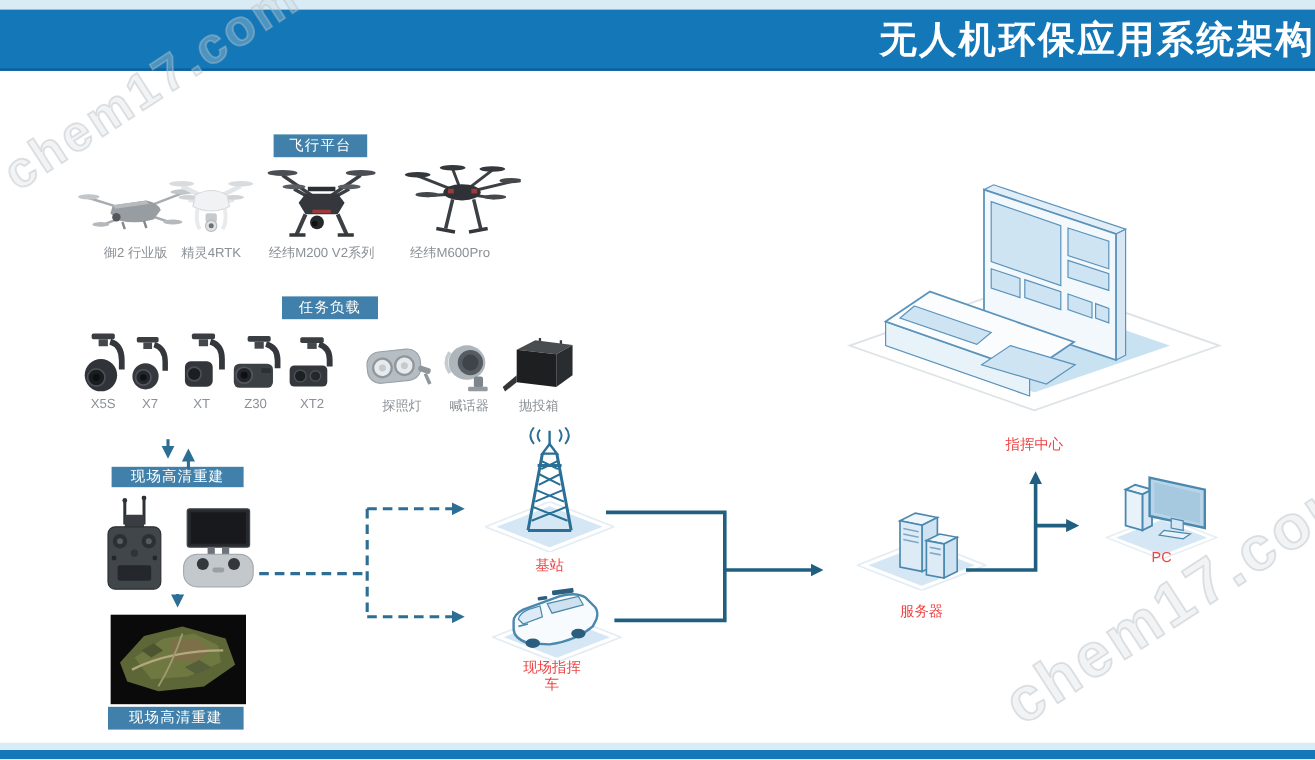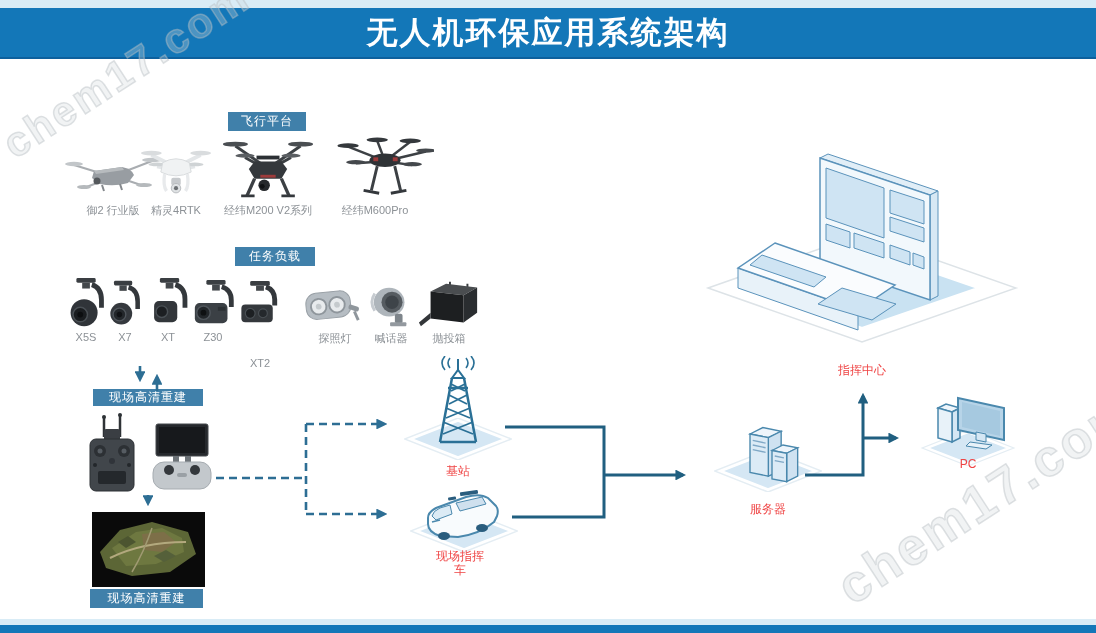--- a/index.html
+++ b/index.html
@@ -1,20 +1,20 @@
 <!DOCTYPE html>
 <html><head>
 <meta charset="utf-8">
 <style>
   html,body{margin:0;padding:0;background:#fff;font-family:"Liberation Sans","DejaVu Sans",sans-serif;}
   .stage{position:relative;width:1096px;height:633px;background:#fff;overflow:hidden;}
   .abs{position:absolute;}
   .topstrip{left:0;top:0;width:1096px;height:8px;background:#d9ecf6;}
   .titlebar{left:0;top:8px;width:1096px;height:49px;background:#1377b8;border-bottom:2px solid #0d609d;
-            display:flex;align-items:center;justify-content:center;}
+            display:flex;align-items:center;justify-content:flex-end;}
   .title{color:#fff;font-size:31px;font-weight:bold;letter-spacing:2px;}
   .botstrip{left:0;top:619px;width:1096px;height:6px;background:#d9ecf6;}
   .botbar{left:0;top:625px;width:1096px;height:8px;background:#1377b8;}
   .badge{background:#4080aa;color:#fff;font-size:12px;display:flex;align-items:center;justify-content:center;
          letter-spacing:1px;}
   .glabel{color:#8c9196;font-size:11px;text-align:center;white-space:nowrap;}
   .nlabel{color:#ef4444;font-size:12px;text-align:center;line-height:14px;}
   .wm{color:rgba(210,214,218,0.30);-webkit-text-stroke:1.5px rgba(185,190,196,0.45);
       font-weight:bold;letter-spacing:3px;transform-origin:left top;white-space:nowrap;pointer-events:none;}
   svg{display:block;}
@@ -152,21 +152,21 @@
   <div class="abs glabel" style="left:163px;top:331px;width:100px;">Z30</div>
 
   <svg class="abs" style="left:237px;top:279px;" width="46" height="51" viewBox="0 0 46 52">
     <rect x="13" y="2" width="20" height="5" rx="1.5" fill="#3a3e42"></rect>
       <rect x="19" y="7" width="8" height="5" fill="#44484c"></rect>
     <path d="M29 8 q9 3 9 13 v6" stroke="#34383c" stroke-width="5" fill="none"></path>
     <rect x="4" y="26" width="32" height="18" rx="4" fill="#34383c"></rect>
     <circle cx="13" cy="35" r="5" fill="#1d2023" stroke="#4a5055" stroke-width="1.2"></circle>
     <circle cx="26" cy="35" r="4.5" fill="#24282c" stroke="#4a5055" stroke-width="1.2"></circle>
   </svg>
-  <div class="abs glabel" style="left:210px;top:331px;width:100px;margin-top:26px;">XT2</div>
+  <div class="abs glabel" style="left:210px;top:331px;width:100px;">XT2</div>
 
   <svg class="abs" style="left:304px;top:284px;" width="62" height="45" viewBox="0 0 64 46">
     <g transform="rotate(-6 26 21)">
       <rect x="2" y="8" width="46" height="27" rx="11" fill="#b6bdc3" stroke="#9aa1a7"></rect>
       <circle cx="15" cy="22" r="8" fill="#e8ebed" stroke="#8f969c" stroke-width="2"></circle>
       <circle cx="34" cy="22" r="8" fill="#e8ebed" stroke="#8f969c" stroke-width="2"></circle>
       <circle cx="15" cy="22" r="3" fill="#c5cacd"></circle>
         <circle cx="34" cy="22" r="3" fill="#c5cacd"></circle>
     </g>
     <rect x="46" y="22" width="11" height="5" rx="2" fill="#8f969c" transform="rotate(18 51 24)"></rect>

